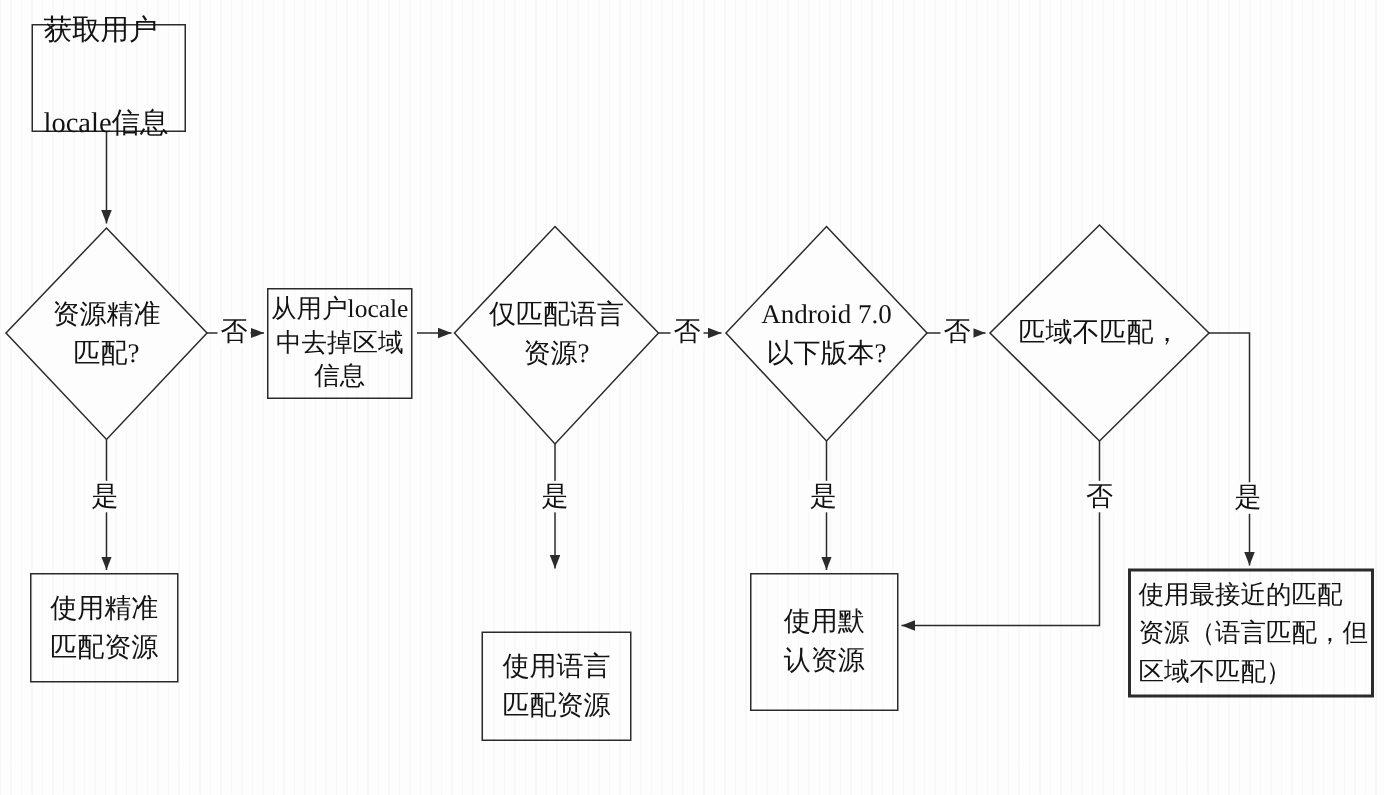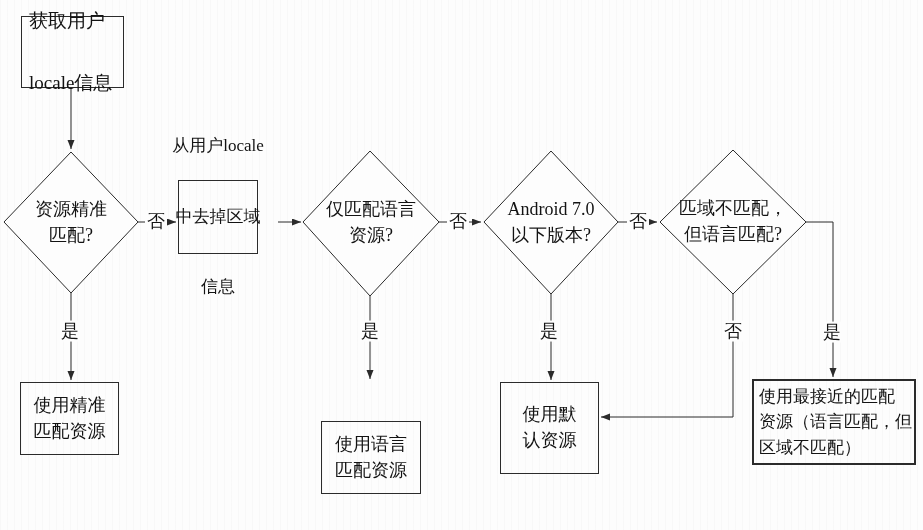--- a/index.html
+++ b/index.html
@@ -69,21 +69,21 @@
     <polygon points="370,151 439,222 370,296 303,222" fill="#fdfdfd" stroke="#2b2b2b" stroke-width="1"></polygon>
     <polygon points="551,151 618,222 551,294 484,222" fill="#fdfdfd" stroke="#2b2b2b" stroke-width="1"></polygon>
     <polygon points="733,150 806,222 733,294 660,222" fill="#fdfdfd" stroke="#2b2b2b" stroke-width="1"></polygon>
   </svg>
 
   <div class="node left big" style="left:21px;top:16px;width:103px;height:72px;">
     <span class="ln">获取用户</span>
     <span class="ln">locale信息</span>
   </div>
 
-  <div class="node center small" style="left:178px;top:180px;width:80px;height:74px;gap:48px;">
+  <div class="node center small" style="left:178px;top:192px;width:97px;height:74px;">
     <span class="ln">从用户locale</span>
     <span class="ln">中去掉区域</span>
     <span class="ln">信息</span>
   </div>
 
   <div class="node center" style="left:20px;top:382px;width:99px;height:73px;">
     <span class="ln">使用精准</span>
     <span class="ln">匹配资源</span>
   </div>
 
@@ -110,21 +110,20 @@
   <div class="dlabel" style="left:371px;top:223px;">
     <span class="ln">仅匹配语言</span>
     <span class="ln">资源?</span>
   </div>
   <div class="dlabel" style="left:551px;top:223px;">
     <span class="ln">Android 7.0</span>
     <span class="ln">以下版本?</span>
   </div>
   <div class="dlabel" style="left:733px;top:222px;">
     <span class="ln">匹域不匹配，</span>
-    <span class="ln">但语言匹配?</span>
   </div>
 
   <div class="elabel" style="left:156px;top:221px;">否</div>
   <div class="elabel" style="left:458px;top:221px;">否</div>
   <div class="elabel" style="left:638px;top:221px;">否</div>
   <div class="elabel" style="left:733px;top:331px;">否</div>
   <div class="elabel" style="left:70px;top:331px;">是</div>
   <div class="elabel" style="left:370px;top:331px;">是</div>
   <div class="elabel" style="left:549px;top:331px;">是</div>
   <div class="elabel" style="left:832px;top:332px;">是</div>

